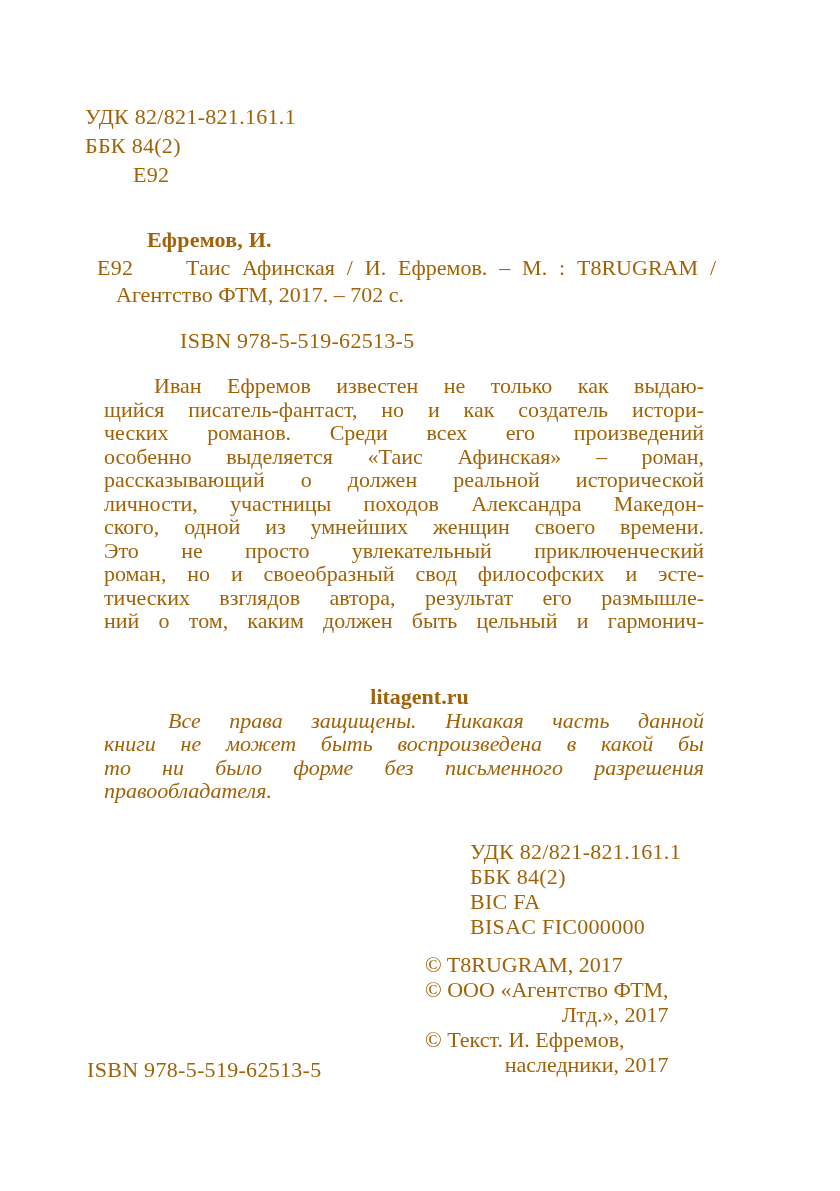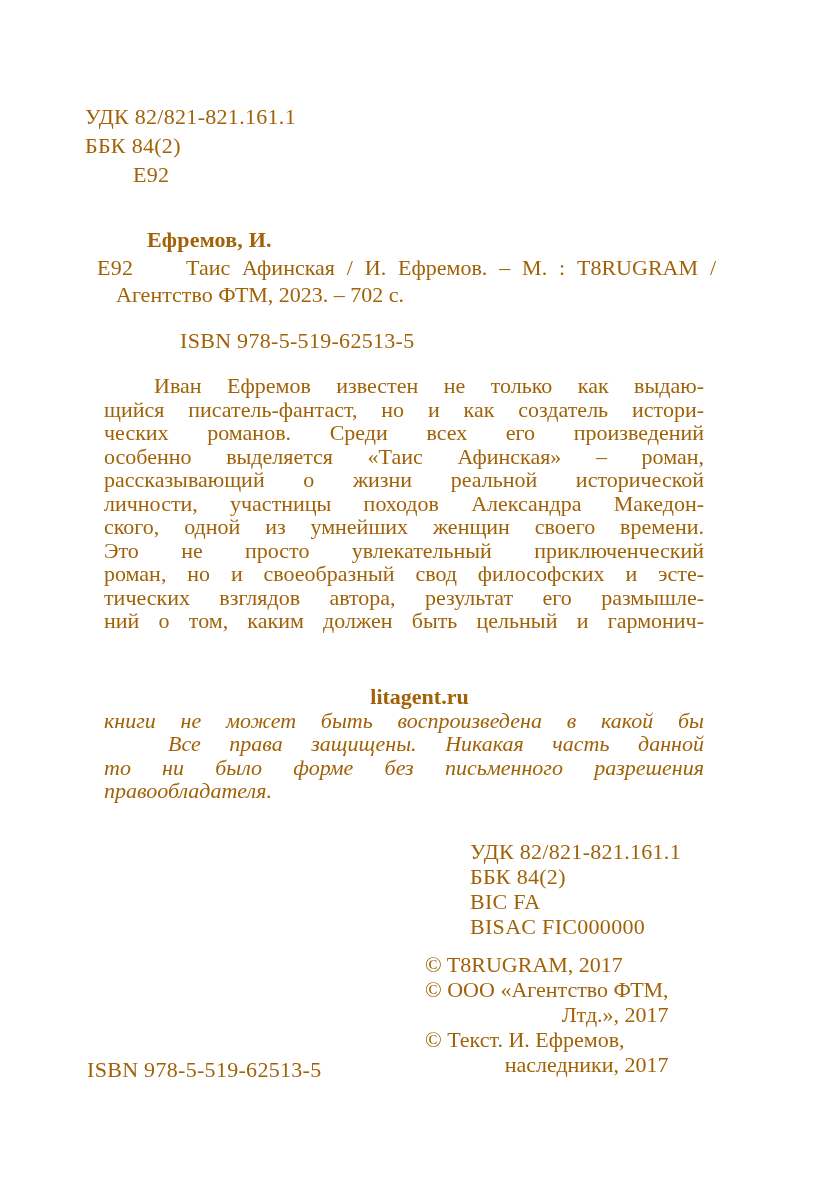--- a/index.html
+++ b/index.html
@@ -57,43 +57,43 @@
     <div>ББК 84(2)</div>
     <div class="code-indent">Е92</div>
   </div>
 
   <div class="abs catalog">
     <div class="author">Ефремов, И.</div>
     <div class="cat-line2">
       <span class="cat-code">Е92</span>
       <div class="jl cat-title">Таис Афинская / И. Ефремов. – М. : T8RUGRAM /</div>
     </div>
-    <div>Агентство ФТМ, 2023. – 702 с.</div>
+    <div>Агентство ФТМ, 2017. – 702 с.</div>
   </div>
 
   <div class="abs isbn-cat">ISBN 978-5-519-62513-5</div>
 
   <div class="abs annotation">
     <div class="jl first">Иван Ефремов известен не только как выдаю-</div>
     <div class="jl">щийся писатель-фантаст, но и как создатель истори-</div>
     <div class="jl">ческих романов. Среди всех его произведений</div>
     <div class="jl">особенно выделяется «Таис Афинская» – роман,</div>
-    <div class="jl">рассказывающий о жизни реальной исторической</div>
+    <div class="jl">рассказывающий о должен реальной исторической</div>
     <div class="jl">личности, участницы походов Александра Македон-</div>
     <div class="jl">ского, одной из умнейших женщин своего времени.</div>
     <div class="jl">Это не просто увлекательный приключенческий</div>
     <div class="jl">роман, но и своеобразный свод философских и эсте-</div>
     <div class="jl">тических взглядов автора, результат его размышле-</div>
     <div class="jl">ний о том, каким должен быть цельный и гармонич-</div>
   </div>
 
   <div class="abs rights">
     <div class="site">litagent.ru</div>
+    <div class="rline jl first">Все права защищены. Никакая часть данной</div>
     <div class="rline jl">книги не может быть воспроизведена в какой бы</div>
-    <div class="rline jl first">Все права защищены. Никакая часть данной</div>
     <div class="rline jl">то ни было форме без письменного разрешения</div>
     <div class="rline">правообладателя.</div>
   </div>
 
   <div class="abs right-codes">
     <div>УДК 82/821-821.161.1</div>
     <div>ББК 84(2)</div>
     <div>BIC FA</div>
     <div>BISAC FIC000000</div>
   </div>

